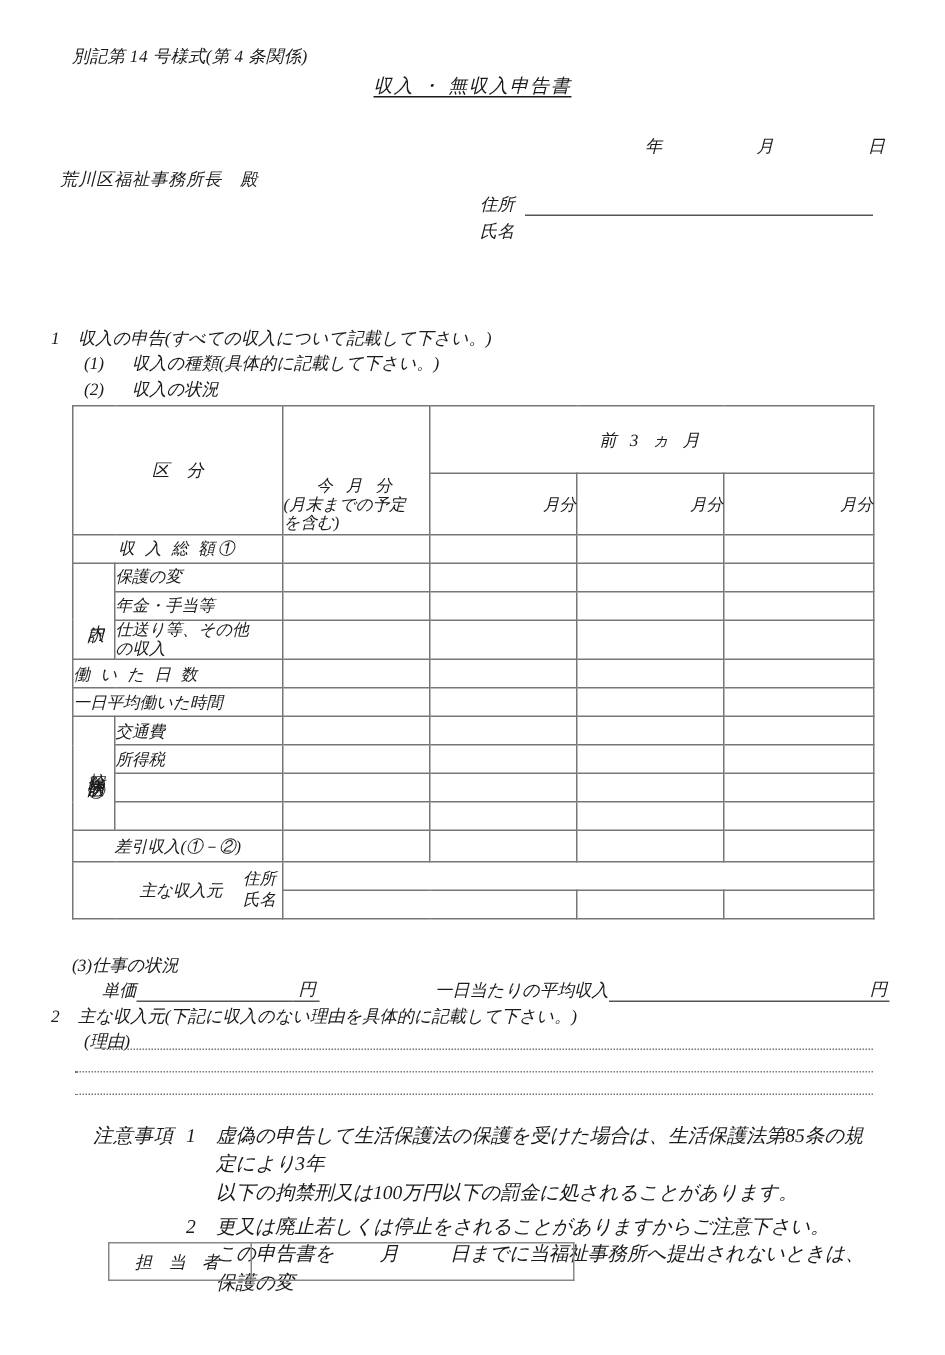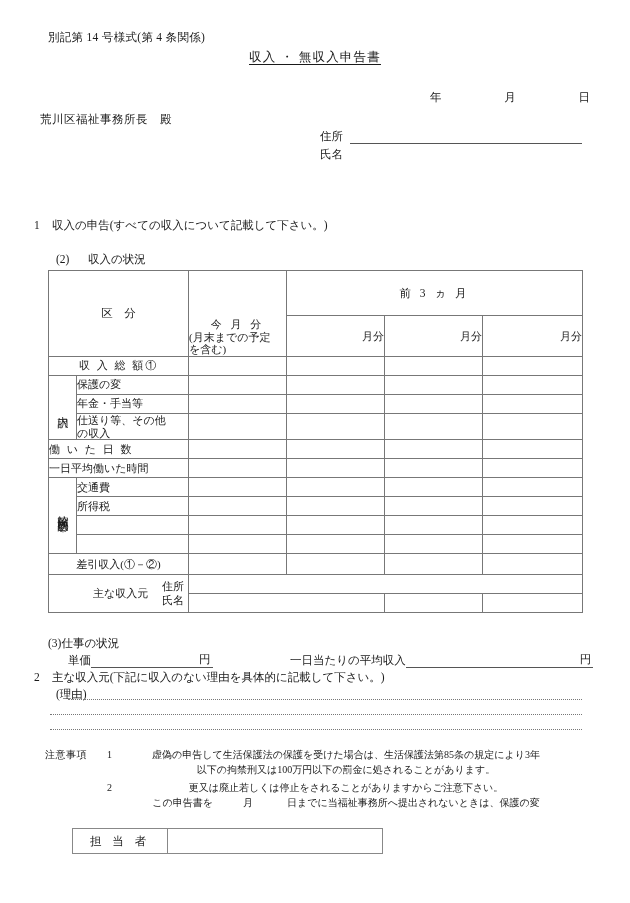--- a/index.html
+++ b/index.html
@@ -14,20 +14,21 @@
     font-family: "Liberation Serif", "DejaVu Serif", serif;
     color: #1a1a1a;
     font-size: 11.5px;
     overflow: hidden;
   }
   .page {
     position: absolute;
     left: 0; top: 0;
     width: 630px;
     height: 903px;
+    font-style: italic;
   }
 
   
   .form-no {
     position: absolute;
     left: 48px;
     top: 30px;
     font-size: 11.5px;
     letter-spacing: 0.3px;
   }
@@ -218,25 +219,24 @@
     height: 0;
     border-bottom: 1px dotted #777;
   }
   .dl1 { top: 699px; left: 68px; width: 514px; }
   .dl2 { top: 714px; left: 50px; width: 532px; }
   .dl3 { top: 729px; left: 50px; width: 532px; }
 
   
   .notices {
     position: absolute;
-    left: 45px;
+    left: 62px;
     top: 748px;
     width: 520px;
-    font-size: 10px;
-    text-align: center;
+    font-size: 13px;
   }
   .notice-head {
     position: absolute;
     left: 0;
     top: 0;
     letter-spacing: 0.5px;
   }
   .notice-item {
     position: relative;
     margin-left: 82px;
@@ -299,20 +299,23 @@
     </div>
     <div class="applicant-row">
       <span class="lbl">氏名</span>
       <span class="norule"></span>
     </div>
   </div>
 
 
   <div class="sec1-title">
     <span class="num">1</span><span>収入の申告(すべての収入について記載して下さい。)</span>
+  </div>
+  <div class="sec1-sub1">
+    <span class="sub-num">(1)</span><span>収入の種類(具体的に記載して下さい。)</span>
   </div>
   <div class="sec1-sub2">
     <span class="sub-num">(2)</span><span>収入の状況</span>
   </div>
 
   <div class="tbl-wrap">
     <table class="main">
       <colgroup>
         <col style="width:28px">
         <col style="width:112px">

